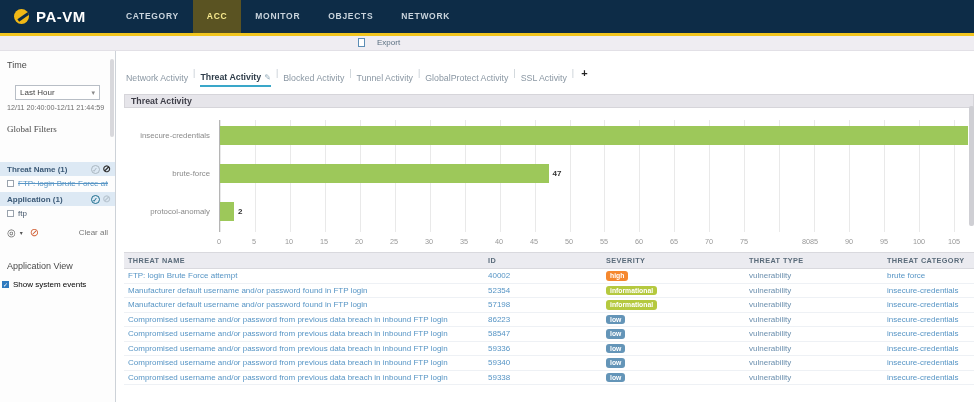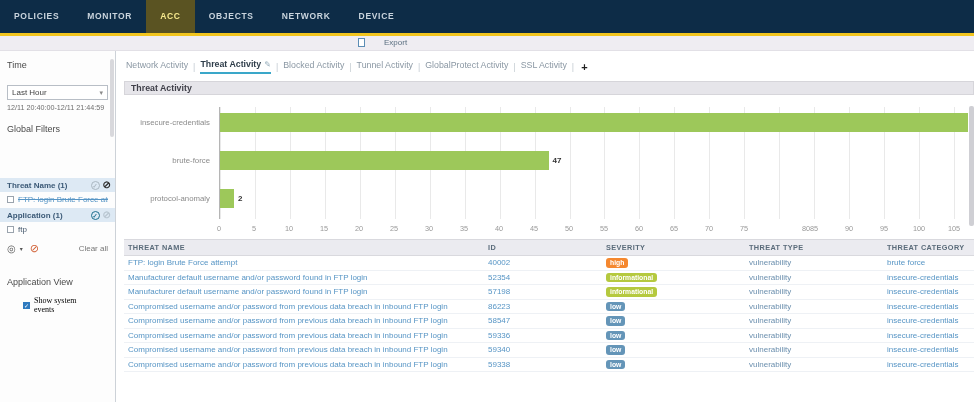--- a/index.html
+++ b/index.html
@@ -17,38 +17,38 @@
     background:#0d2c47; transform:rotate(-35deg); }
   .brand-text { color:#fff; font-weight:bold; font-size:15px; letter-spacing:.5px; }
   .nav-tabs { display:flex; height:33px; }
   .nav-tab { color:#c9d4dd; font-size:8.5px; font-weight:bold; letter-spacing:.7px;
     padding:0 14px; line-height:33px; cursor:pointer; }
   .nav-tab.active { background:#5a5322; color:#f7e98e; }
   .yellow-stripe { height:3px; background:#f2c51e; }
 
   
   .subtoolbar { height:15px; background:#efedf2; border-bottom:1px solid #e2e0e6; position:relative; }
-  .export { position:absolute; left:358px; top:2px; display:flex; gap:19px; align-items:flex-end;
+  .export { position:absolute; left:358px; top:2px; display:flex; gap:12px; align-items:flex-end;
     font-size:8px; color:#5a6f80; cursor:pointer; }
   .doc-icon { width:7px; height:9px; background:#fff; border:1px solid #5b8db5; display:inline-block; }
 
   
   .page-body { display:flex; height:351px; }
   .sidebar { width:116px; border-right:1px solid #cdd2d8; position:relative;
     background:#fdfdfd; padding-top:4px; flex:0 0 auto; }
   .main { flex:1; position:relative; padding-left:8px; overflow:hidden; background:#fff; }
 
   
   .sb-label { font-size:9px; color:#4a4a4a; margin:5px 7px 3px; }
-  .time-select { margin:15px 7px 3px; height:15px; border:1px solid #b8bec6; background:#fff;
+  .time-select { margin:15px 15px 3px; height:15px; border:1px solid #b8bec6; background:#fff;
     display:flex; justify-content:space-between; align-items:center; font-size:8px; color:#444;
     padding:4px 4px; cursor:pointer; }
   .chev { color:#8a8a8a; font-size:7px; }
   .time-range { font-size:7.2px; color:#6e6e6e; margin:3px 7px 12px; white-space:nowrap; }
-  .gf-label { margin-bottom:44px; }
+  .gf-label { margin-bottom:28px;font-family:Liberation Serif, serif; }
   .filter-group-header { background:#dde9f4; height:14px; display:flex; align-items:center;
     font-size:8px; font-weight:bold; color:#3c5a77; padding:0 4px 0 7px; }
   .fg-title { flex:1; }
   .circle-check { width:9px; height:9px; border-radius:50%; font-size:6px; line-height:8px;
     text-align:center; display:inline-block; margin-right:3px; }
   .ck-on  { border:1px solid #1c6e8e; color:#1c6e8e; }
   .ck-off { border:1px solid #aab7c1; color:#aab7c1; }
   .slash-ic { font-size:10px; line-height:10px; }
   .sl-on  { color:#2e2e2e; }
   .sl-off { color:#b9c6d1; }
@@ -64,28 +64,28 @@
   .prohibit-red { color:#d05c30; font-size:11px; margin-left:3px; }
   .clear-all { margin-left:auto; color:#777; cursor:pointer; }
   .av-label { margin-top:18px; }
   .radio-row { display:flex; gap:9px; padding:16px 7px 4px; font-size:8px; color:#444; align-items:center; }
   .radio { width:8px; height:8px; border-radius:50%; border:1px solid #999; display:inline-block;
     position:relative; flex:0 0 auto; }
   .radio.sel { border-color:#2f7abf; background:#2f7abf; }
   .radio.sel::after { content:""; position:absolute; left:2px; top:2px; width:2px; height:2px;
     border-radius:50%; background:#fff; }
   .radio-opt { display:flex; align-items:center; gap:3px; }
-  .sys-row { padding:6px 23px;font-family:Liberation Serif, serif; }
+  .sys-row { padding:6px 2px; }
   .sb-scroll { position:absolute; right:1px; top:8px; width:4px; height:78px;
     background:#d8d8dc; border-radius:2px; }
 
   
   .main-tabs { display:flex; align-items:center; gap:5px; padding:8px 0 4px 2px;
     font-size:8.8px; color:#8a97a3; }
-  .acc-tab { padding-bottom:3px; cursor:pointer; white-space:nowrap; }
+  .acc-tab { padding-bottom:3px; cursor:pointer; white-space:nowrap;margin-top:13px; }
   .acc-tab.active { color:#2f3d4a; font-weight:bold; border-bottom:2px solid #3aa7c9; }
   .pencil { color:#9ab0be; margin-left:3px; font-size:8px; font-weight:normal; }
   .tab-sep { color:#c5ccd2; }
   .add-tab { color:#222; font-weight:bold; font-size:11px; margin-left:2px; cursor:pointer; }
 
   .panel-header { background:#e6e5ea; border:1px solid #d6d5da; height:14px; line-height:12px;
     font-size:8.8px; font-weight:bold; color:#3f3f49; padding-left:6px; margin-top:3px; }
   .threats-row { display:flex; align-items:center; gap:5px; padding:9px 0 0 14px;
     font-size:8.5px; color:#2f6da8; }
   .breadcrumb { padding:9px 0 0 10px; font-size:8px; color:#9aa4ad; display:flex; gap:5px; }
@@ -113,27 +113,30 @@
   .td-type { color:#6b8fae; }
   .badge { display:inline-block; color:#fff; font-size:6.8px; font-weight:bold;
     padding:1px 4px 1.5px; border-radius:3px; }
   .main-scroll { position:absolute; right:0; top:55px; width:5px; height:120px;
     background:#cfcfd4; border-radius:2px; }
 </style>
 </head>
 <body>
 
 <div class="topnav">
+  <div class="brand">
+    <span class="logo"></span>
+    <span class="brand-text">PA-VM</span>
+  </div>
   <nav class="nav-tabs" id="nav-tabs">
-      <div class="nav-tab">POLICIES</div>
+      <div class="nav-tab">CATEGORY</div>
+      <div class="nav-tab active">ACC</div>
       <div class="nav-tab">MONITOR</div>
-      <div class="nav-tab active">ACC</div>
       <div class="nav-tab">OBJECTS</div>
       <div class="nav-tab">NETWORK</div>
-      <div class="nav-tab">DEVICE</div>
     </nav>
 </div>
 <div class="yellow-stripe"></div>
 
 <div class="subtoolbar">
   <span class="export">
     <span class="doc-icon"></span>
     <span>Export</span>
   </span>
 </div>

